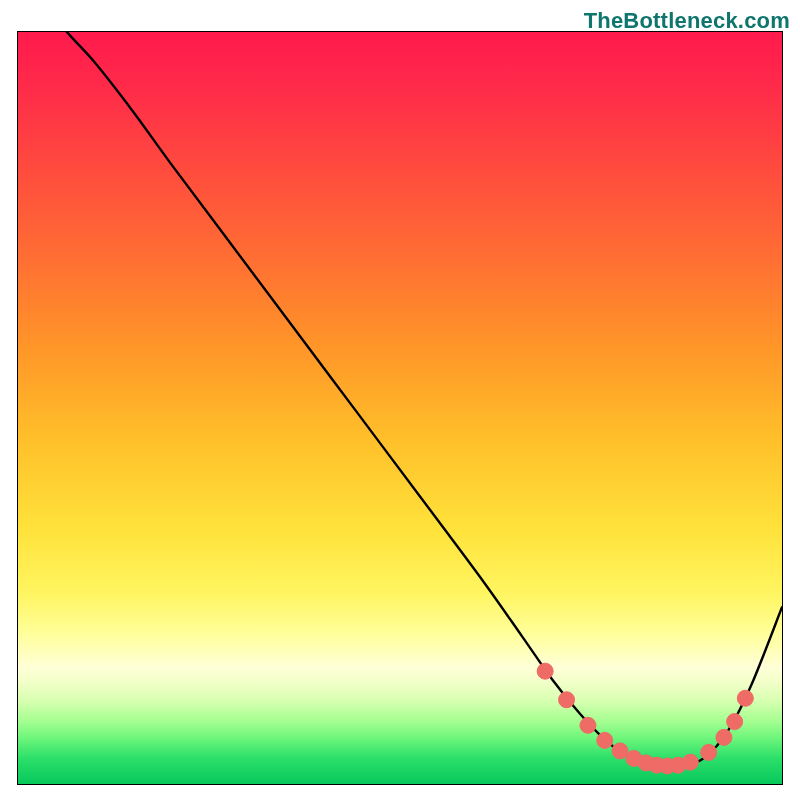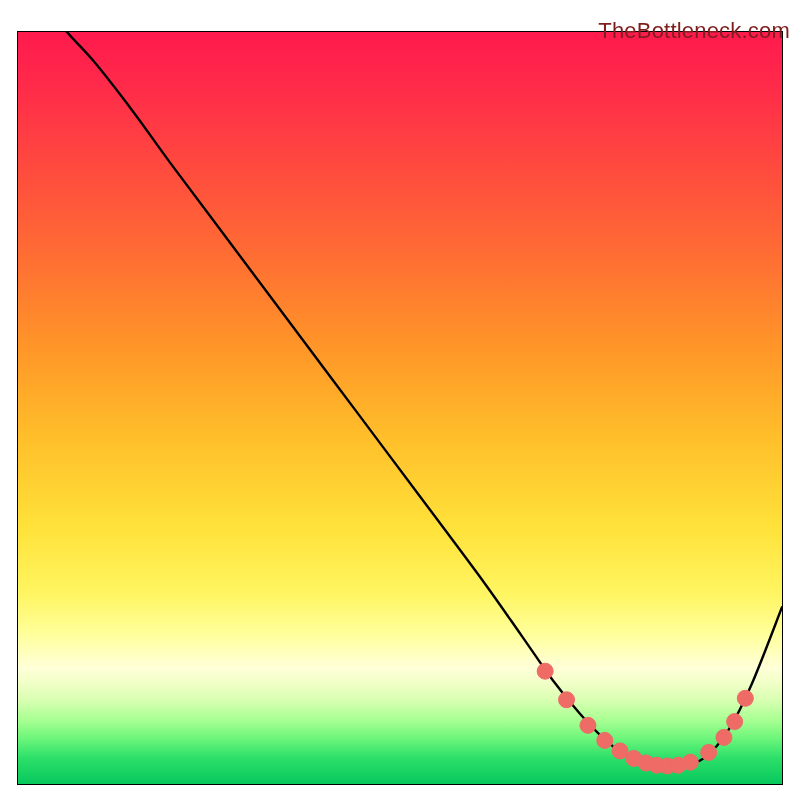--- a/index.html
+++ b/index.html
@@ -11,25 +11,25 @@
     font-family: Arial, Helvetica, sans-serif;
     overflow: hidden;
   }
   .stage {
     position: relative;
     width: 800px;
     height: 800px;
   }
   .watermark {
     position: absolute;
-    top: 18px;
+    top: 8px;
     right: 10px;
     font-size: 22px;
-    font-weight: 400;
-    color: #7f1d1d;
+    font-weight: 700;
+    color: #0f766e;
     letter-spacing: 0.2px;
     z-index: 10;
     user-select: none;
   }
   svg.plot {
     position: absolute;
     left: 0;
     top: 0;
     width: 800px;
     height: 800px;

